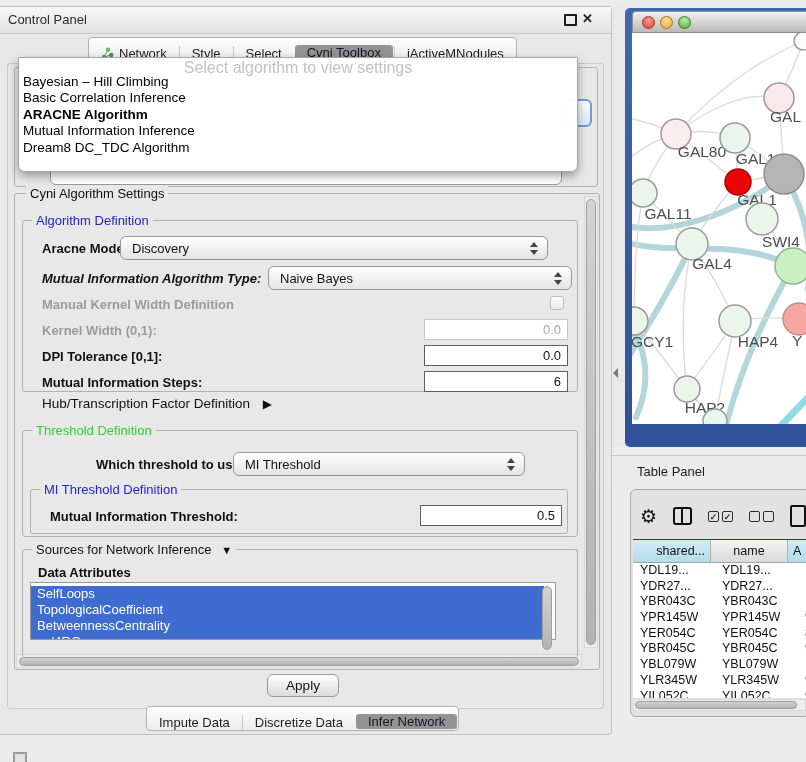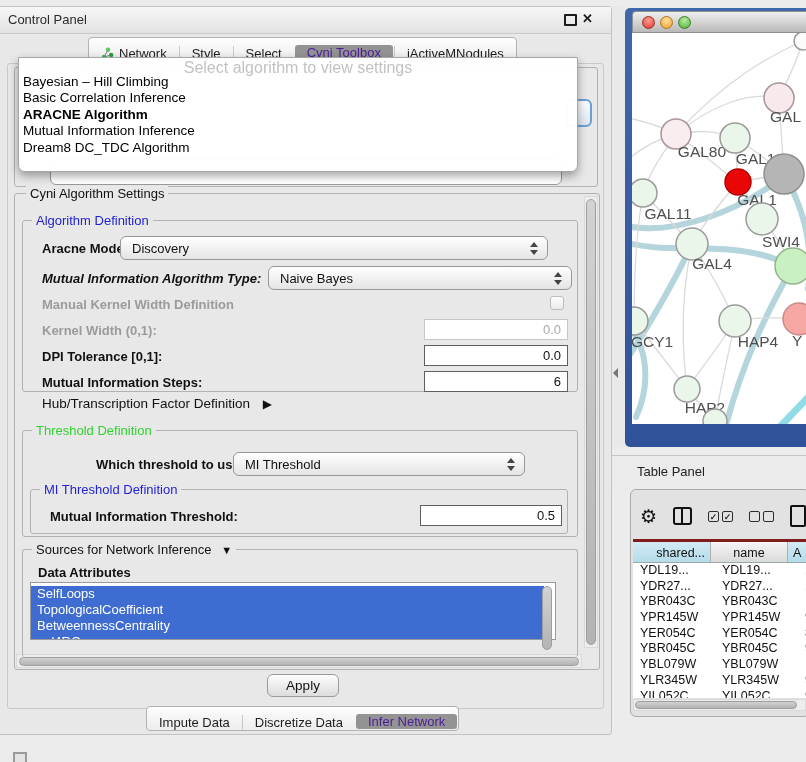--- a/index.html
+++ b/index.html
@@ -15,21 +15,21 @@
   .cp-title{left:8px;top:5px;font-size:13px;color:#2b2b2b;}
   .float-icon{left:564px;top:7px;width:9px;height:8px;border:2px solid #1c1c1c;border-radius:1px;}
   .close-icon{left:582px;top:4px;font-size:13px;font-weight:bold;color:#1c1c1c;}
 
   
   .tabstrip{display:flex;align-items:flex-end;height:23px;border:1px solid #b2b2b2;border-radius:4px;
       background:linear-gradient(#fdfdfd,#ededed);overflow:hidden;}
   .tab{display:flex;align-items:center;padding:0 12px;font-size:13px;color:#1d1d1d;
       border-left:1px solid #c8c8c8;white-space:nowrap;}
   .tab:first-child{border-left:none;}
-  .tab.selected{background:#939393;color:#4c1d95;border-radius:3px;margin:1px;border-left:none;}
+  .tab.selected{background:#939393;color:#0f172a;border-radius:3px;margin:1px;border-left:none;}
   .tab .ticon{margin-right:5px;display:inline-flex;}
 
   
   .grp{border:1px solid #b2b2b2;border-radius:3px;box-sizing:border-box;}
   .grp-lbl{position:absolute;font-size:13px;background:#e8e8e8;padding:0 4px;white-space:nowrap;}
   .blue{color:#2323d6;} .green{color:#2fd32f;}
 
   .lbl{position:absolute;font-size:13px;font-weight:bold;color:#111;white-space:nowrap;margin-left:8px;}
   .lbl.plain{font-weight:normal;}
   .lbl.dis{color:#9b9b9b;}
@@ -94,21 +94,21 @@
       border-radius:6px;box-sizing:border-box;}
   .tp-toolbar{left:640px;top:498px;width:166px;height:36px;display:flex;align-items:center;gap:16px;}
   .ic-gear{font-family:"DejaVu Sans",sans-serif;font-size:19px;color:#111;line-height:20px;}
   .ic-split{width:16px;height:14px;border:2px solid #111;border-radius:3px;position:relative;}
   .ic-split:before{content:"";position:absolute;left:6px;top:0;width:2px;height:14px;background:#111;}
   .ic-pair{display:flex;gap:3px;}
   .ic-box{width:11px;height:11px;border:1.5px solid #2b2b2b;border-radius:2px;font-size:9px;
       line-height:10px;text-align:center;color:#2b2b2b;font-weight:bold;box-sizing:border-box;}
   .ic-doc{width:13px;height:18px;border:2px solid #111;border-radius:2px;}
   .tbl-head{left:633px;top:539px;width:173px;height:24px;display:flex;overflow:hidden;
-      border-top:3px solid #7f1d1d;border-bottom:1px solid #9aa7ac;box-sizing:border-box;}
+      border-top:1px solid #7f1d1d;border-bottom:1px solid #9aa7ac;box-sizing:border-box;}
   .th{font-size:12.5px;line-height:22px;box-sizing:border-box;flex:none;overflow:hidden;}
   .th.sel{background:linear-gradient(#d3eaf3,#b4dcea);}
   .th.norm{background:linear-gradient(#f5f5f5,#dadada);border-left:1px solid #b0b0b0;border-right:1px solid #b0b0b0;}
   .tbl-body{left:633px;top:563px;width:173px;height:135px;background:#fff;overflow:hidden;}
   .tr{display:flex;height:15.7px;}
   .td{font-size:12.5px;line-height:15.5px;flex:none;overflow:hidden;white-space:nowrap;}
 </style>
 </head>
 <body>
 

